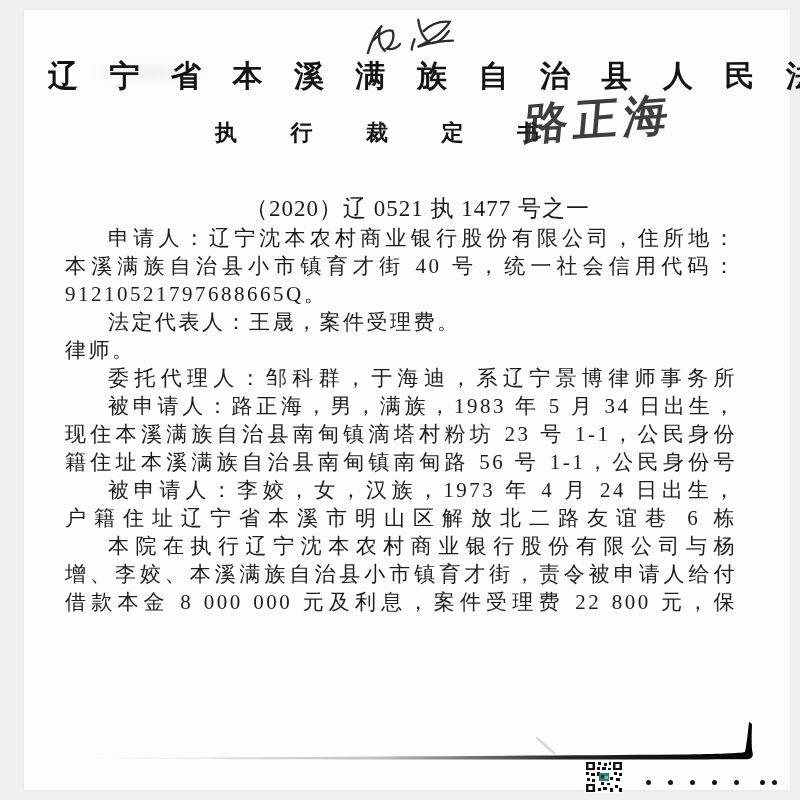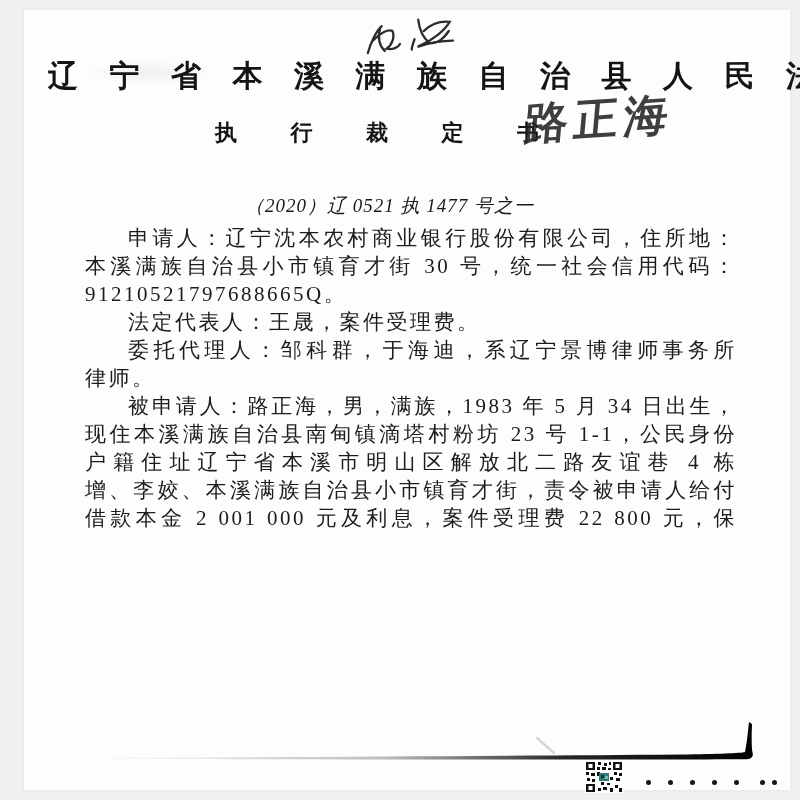--- a/index.html
+++ b/index.html
@@ -16,28 +16,28 @@
   .court-name{
     position:absolute;left:24px;top:46px;white-space:nowrap;
     font-size:30px;font-weight:bold;letter-spacing:12px;color:#141414;
   }
   .doc-title{
     position:absolute;left:191px;top:108px;white-space:nowrap;
     font-size:22px;font-weight:bold;letter-spacing:24px;color:#141414;
   }
   .case-number{
     position:absolute;left:221px;top:183px;white-space:nowrap;
-    font-size:19px;letter-spacing:1px;font-style:italic;
+    font-size:23px;letter-spacing:1px;
   }
   .body-block{
     position:absolute;left:41px;top:214px;width:672px;
   }
   .ln{
     height:28px;line-height:28px;font-size:21px;letter-spacing:2.5px;
-    white-space:nowrap;overflow:visible;color:#1c1c1c;margin-left:20px;
+    white-space:nowrap;overflow:visible;color:#1c1c1c;
   }
   .ln.ind{padding-left:43px;}
   .ln.just{white-space:normal;text-align:justify;text-align-last:justify;}
   .handwriting-name{
     position:absolute;left:500px;top:80px;white-space:nowrap;
     font-size:44px;color:#242424;letter-spacing:6px;
     transform:rotate(-4deg) skewX(-9deg);font-weight:600;opacity:.88;
   }
   .scribble-top{position:absolute;left:328px;top:2px;}
   .artifact-line{position:absolute;left:56px;top:705px;}
@@ -72,30 +72,33 @@
   <div class="court-name">辽 宁 省 本 溪 满 族 自 治 县 人 民 法 院</div>
 
   <div class="doc-title">执 行 裁 定 书</div>
 
   <div class="handwriting-name">路正海</div>
 
   <div class="case-number">（2020）辽 0521 执 1477 号之一</div>
 
   <div class="body-block">
     <div class="ln ind just">申请人：辽宁沈本农村商业银行股份有限公司，住所地：</div>
-    <div class="ln just">本溪满族自治县小市镇育才街 30 号，统一社会信用代码：</div>
+    <div class="ln just">本溪满族自治县小市镇育才街 40 号，统一社会信用代码：</div>
     <div class="ln">91210521797688665Q。</div>
     <div class="ln ind">法定代表人：王晟，案件受理费。</div>
+    <div class="ln">律师。</div>
     <div class="ln ind just">委托代理人：邹科群，于海迪，系辽宁景博律师事务所</div>
-    <div class="ln">律师。</div>
     <div class="ln ind just">被申请人：路正海，男，满族，1983 年 5 月 34 日出生，</div>
     <div class="ln just">现住本溪满族自治县南甸镇滴塔村粉坊 23 号 1-1，公民身份</div>
-    <div class="ln just">户籍住址辽宁省本溪市明山区解放北二路友谊巷 4 栋</div>
+    <div class="ln just">籍住址本溪满族自治县南甸镇南甸路 56 号 1-1，公民身份号</div>
+    <div class="ln ind just">被申请人：李姣，女，汉族，1973 年 4 月 24 日出生，</div>
+    <div class="ln just">户籍住址辽宁省本溪市明山区解放北二路友谊巷 6 栋</div>
+    <div class="ln ind just">本院在执行辽宁沈本农村商业银行股份有限公司与杨</div>
     <div class="ln just">增、李姣、本溪满族自治县小市镇育才街，责令被申请人给付</div>
-    <div class="ln just">借款本金 2 001 000 元及利息，案件受理费 22 800 元，保</div>
+    <div class="ln just">借款本金 8 000 000 元及利息，案件受理费 22 800 元，保</div>
   </div>
 
   <div class="artifact-line">
     <svg width="700" height="50" viewBox="0 0 700 50">
       <defs>
         <linearGradient id="taperGrad" x1="0" y1="0" x2="1" y2="0">
           <stop offset="0" stop-color="#000" stop-opacity="0"></stop>
           <stop offset="0.45" stop-color="#000" stop-opacity="0.25"></stop>
           <stop offset="0.72" stop-color="#000" stop-opacity="0.85"></stop>
           <stop offset="1" stop-color="#000" stop-opacity="1"></stop>

